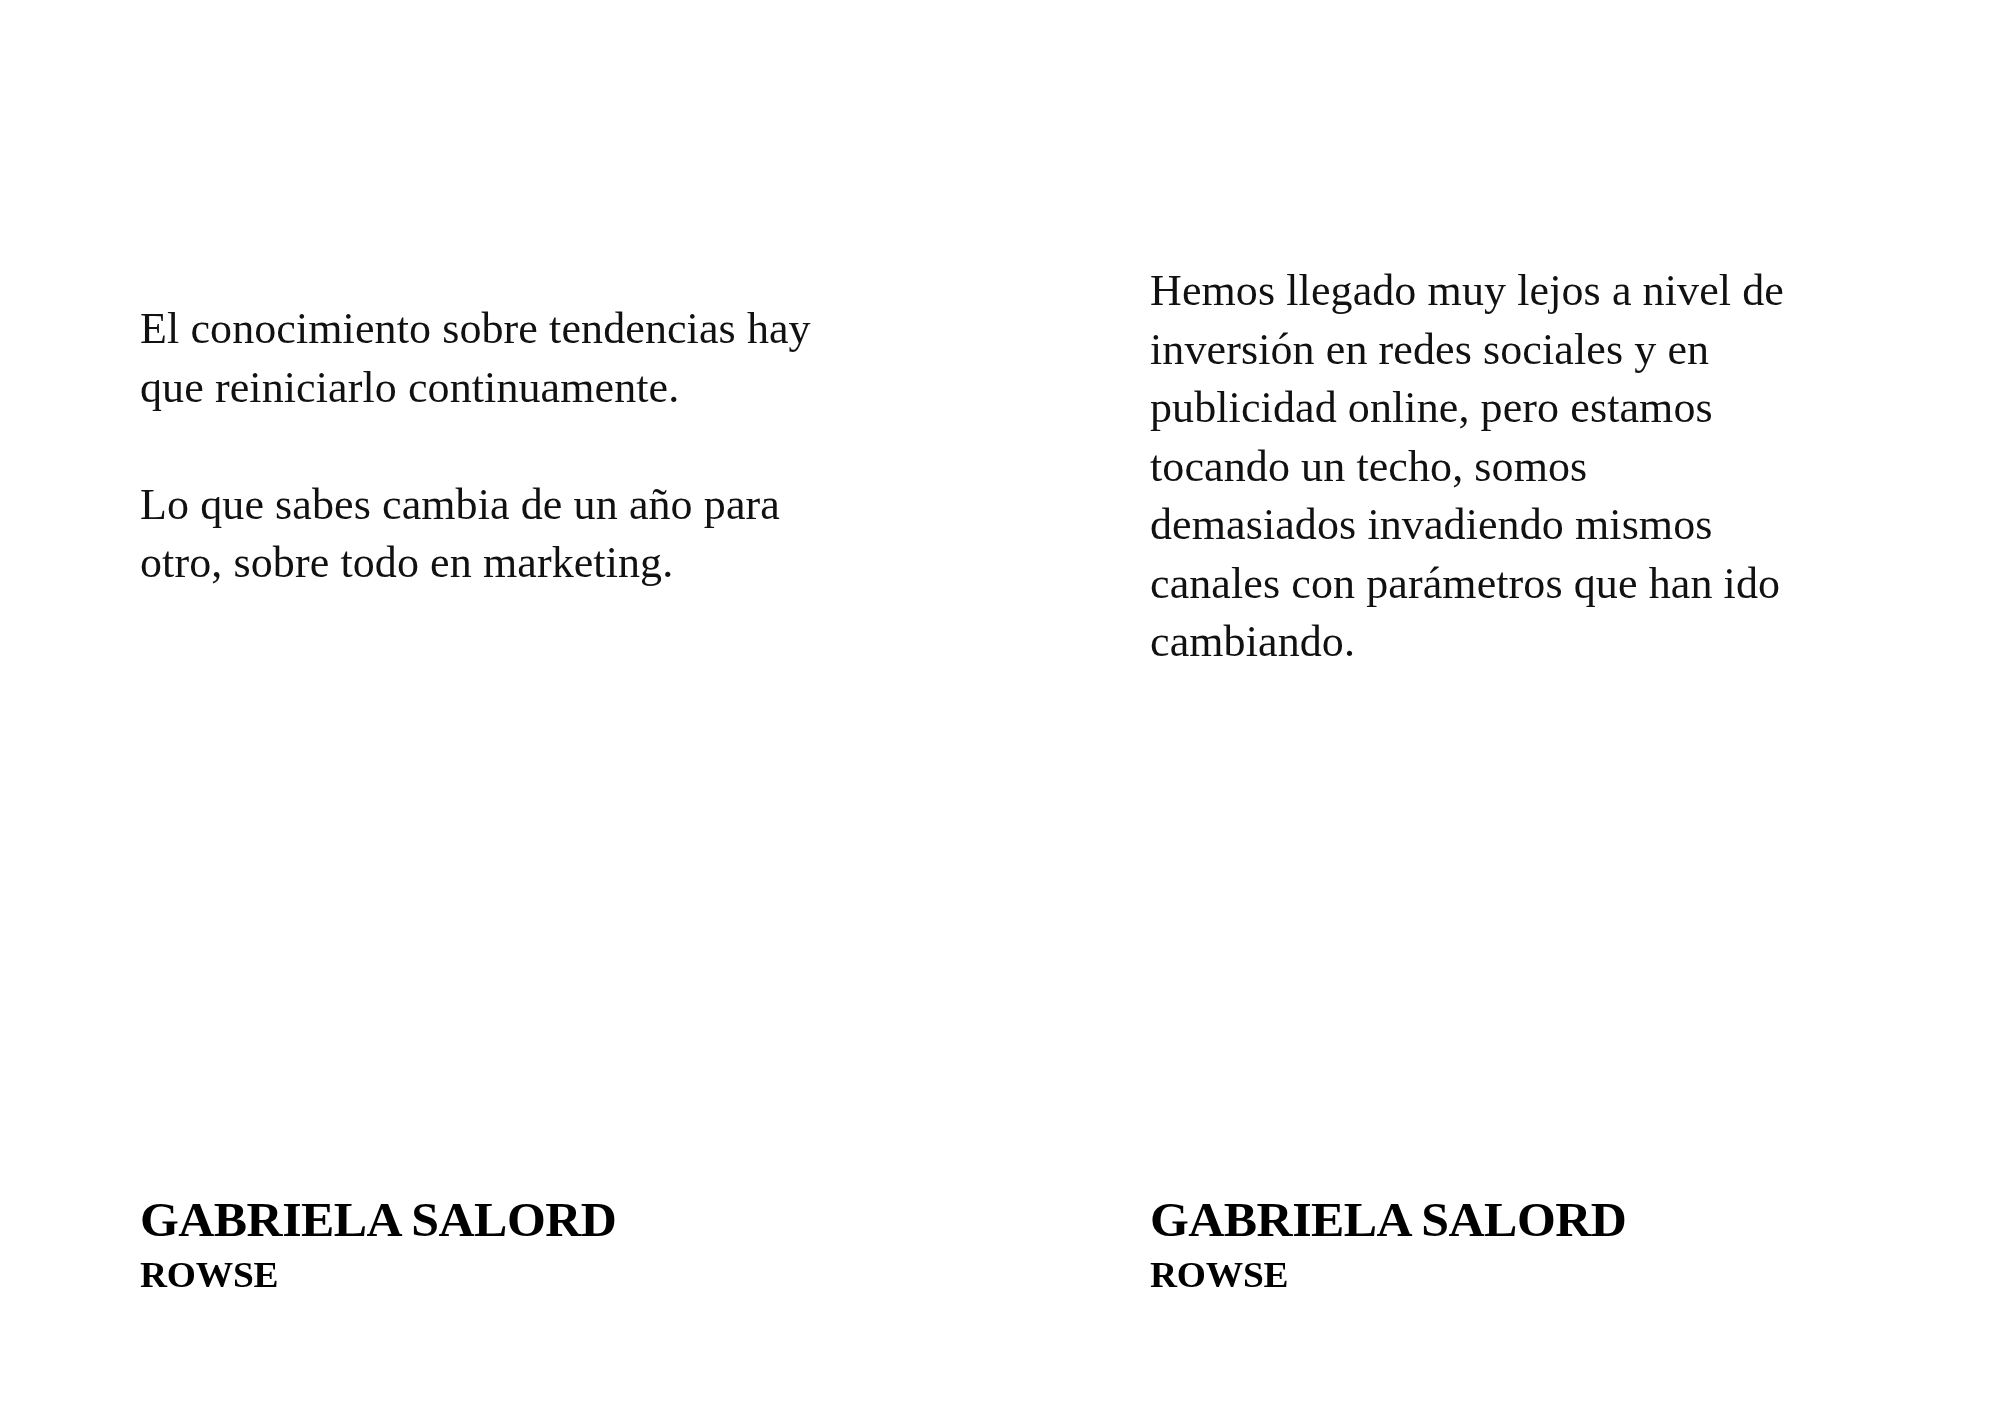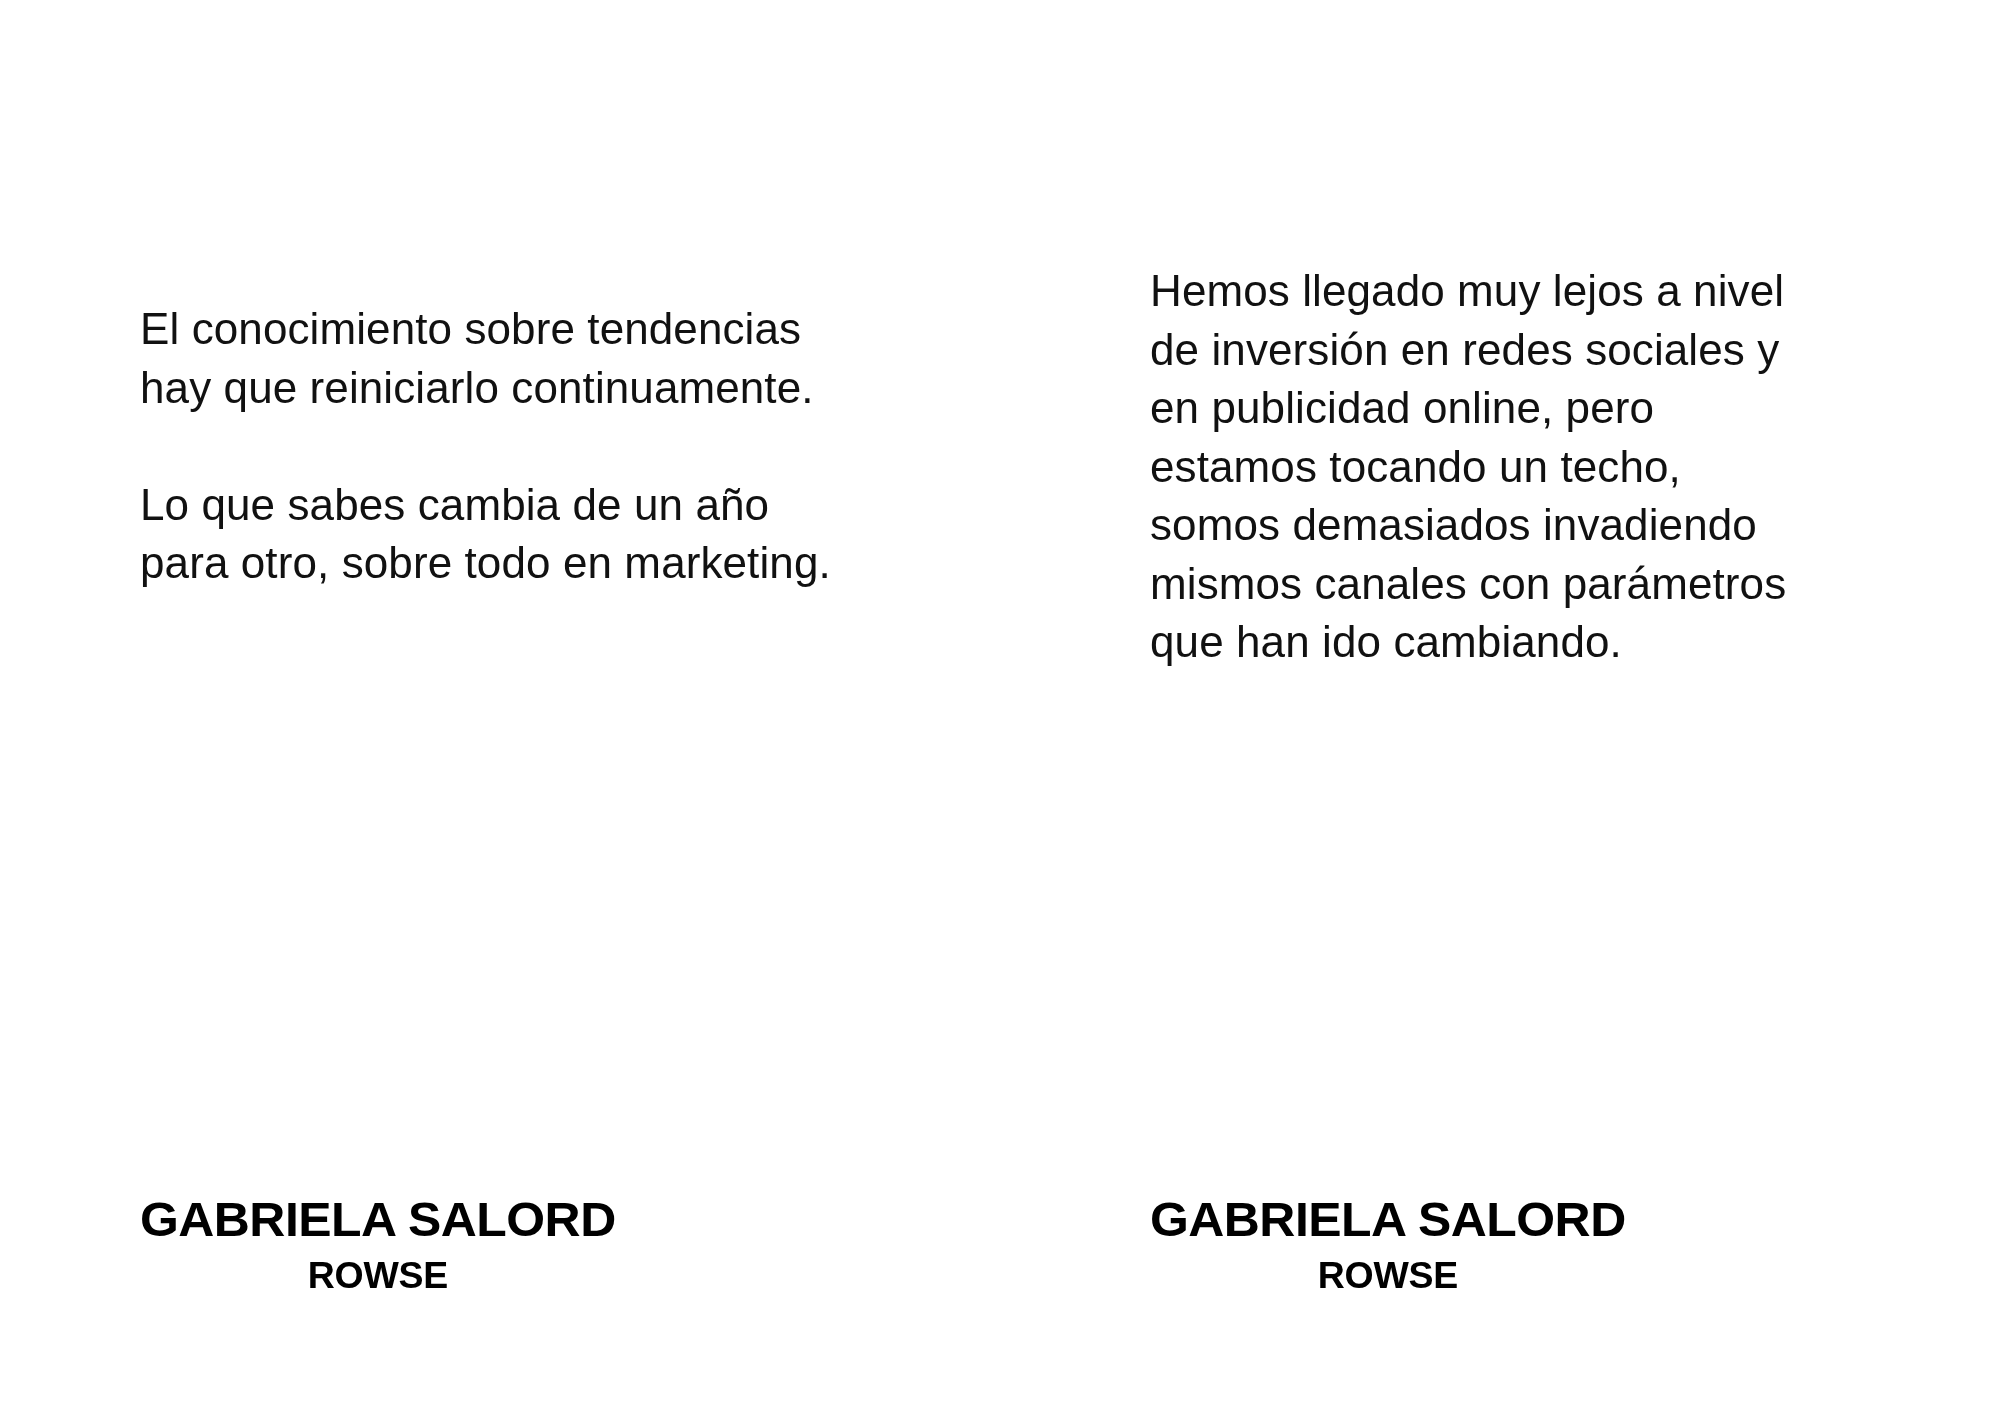--- a/index.html
+++ b/index.html
@@ -13,20 +13,21 @@
     font-family: "Liberation Sans", sans-serif;
     color: #0d0d0d;
     overflow: hidden;
   }
   .page {
     position: relative;
     width: 2000px;
     height: 1414px;
     display: flex;
     box-sizing: border-box;
+    font-family: Liberation Serif, serif;
   }
   .column {
     position: relative;
     box-sizing: border-box;
     height: 100%;
   }
   .column-left {
     width: 1000px;
     padding-left: 140px;
     padding-right: 60px;
@@ -56,21 +57,20 @@
   }
   .quote p {
     margin: 0;
   }
   .quote p + p {
     margin-top: 1.33em;
   }
   .attribution {
     position: absolute;
     bottom: 0;
-    text-align: center;
   }
   .attribution-left {
     left: 140px;
     bottom: 118px;
   }
   .attribution-right {
     left: 150px;
     bottom: 118px;
   }
   .attribution .name {

